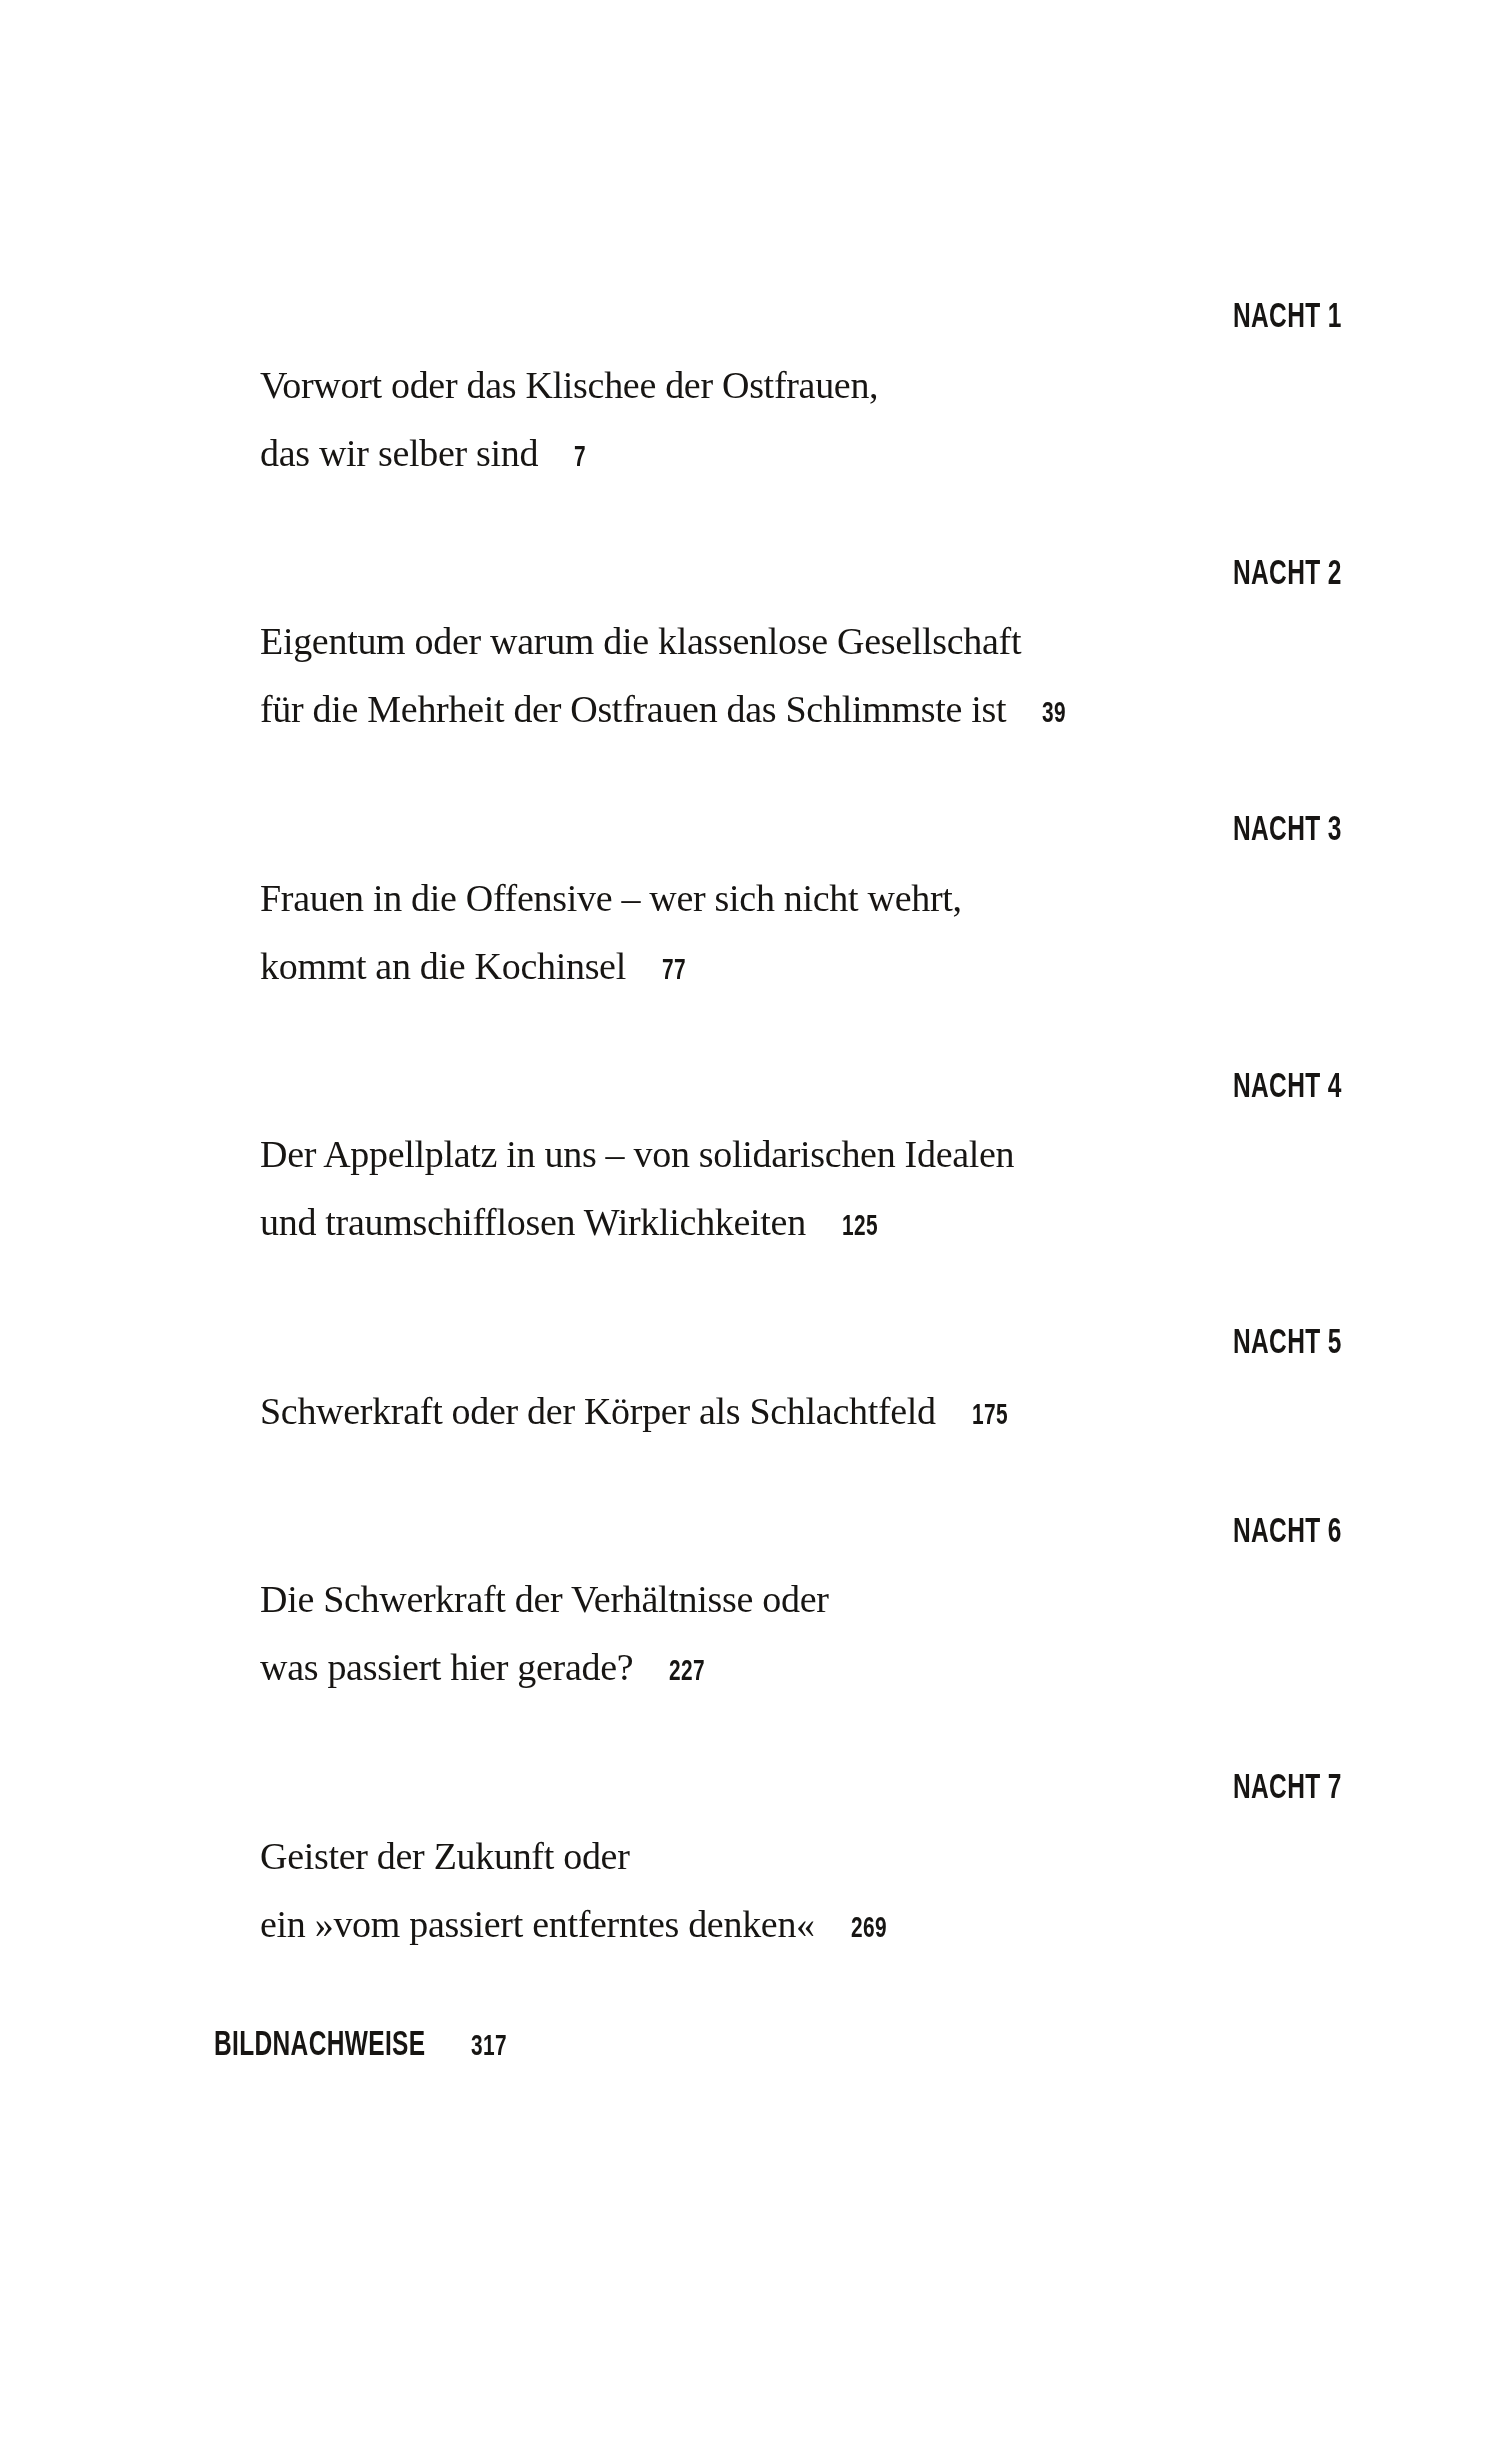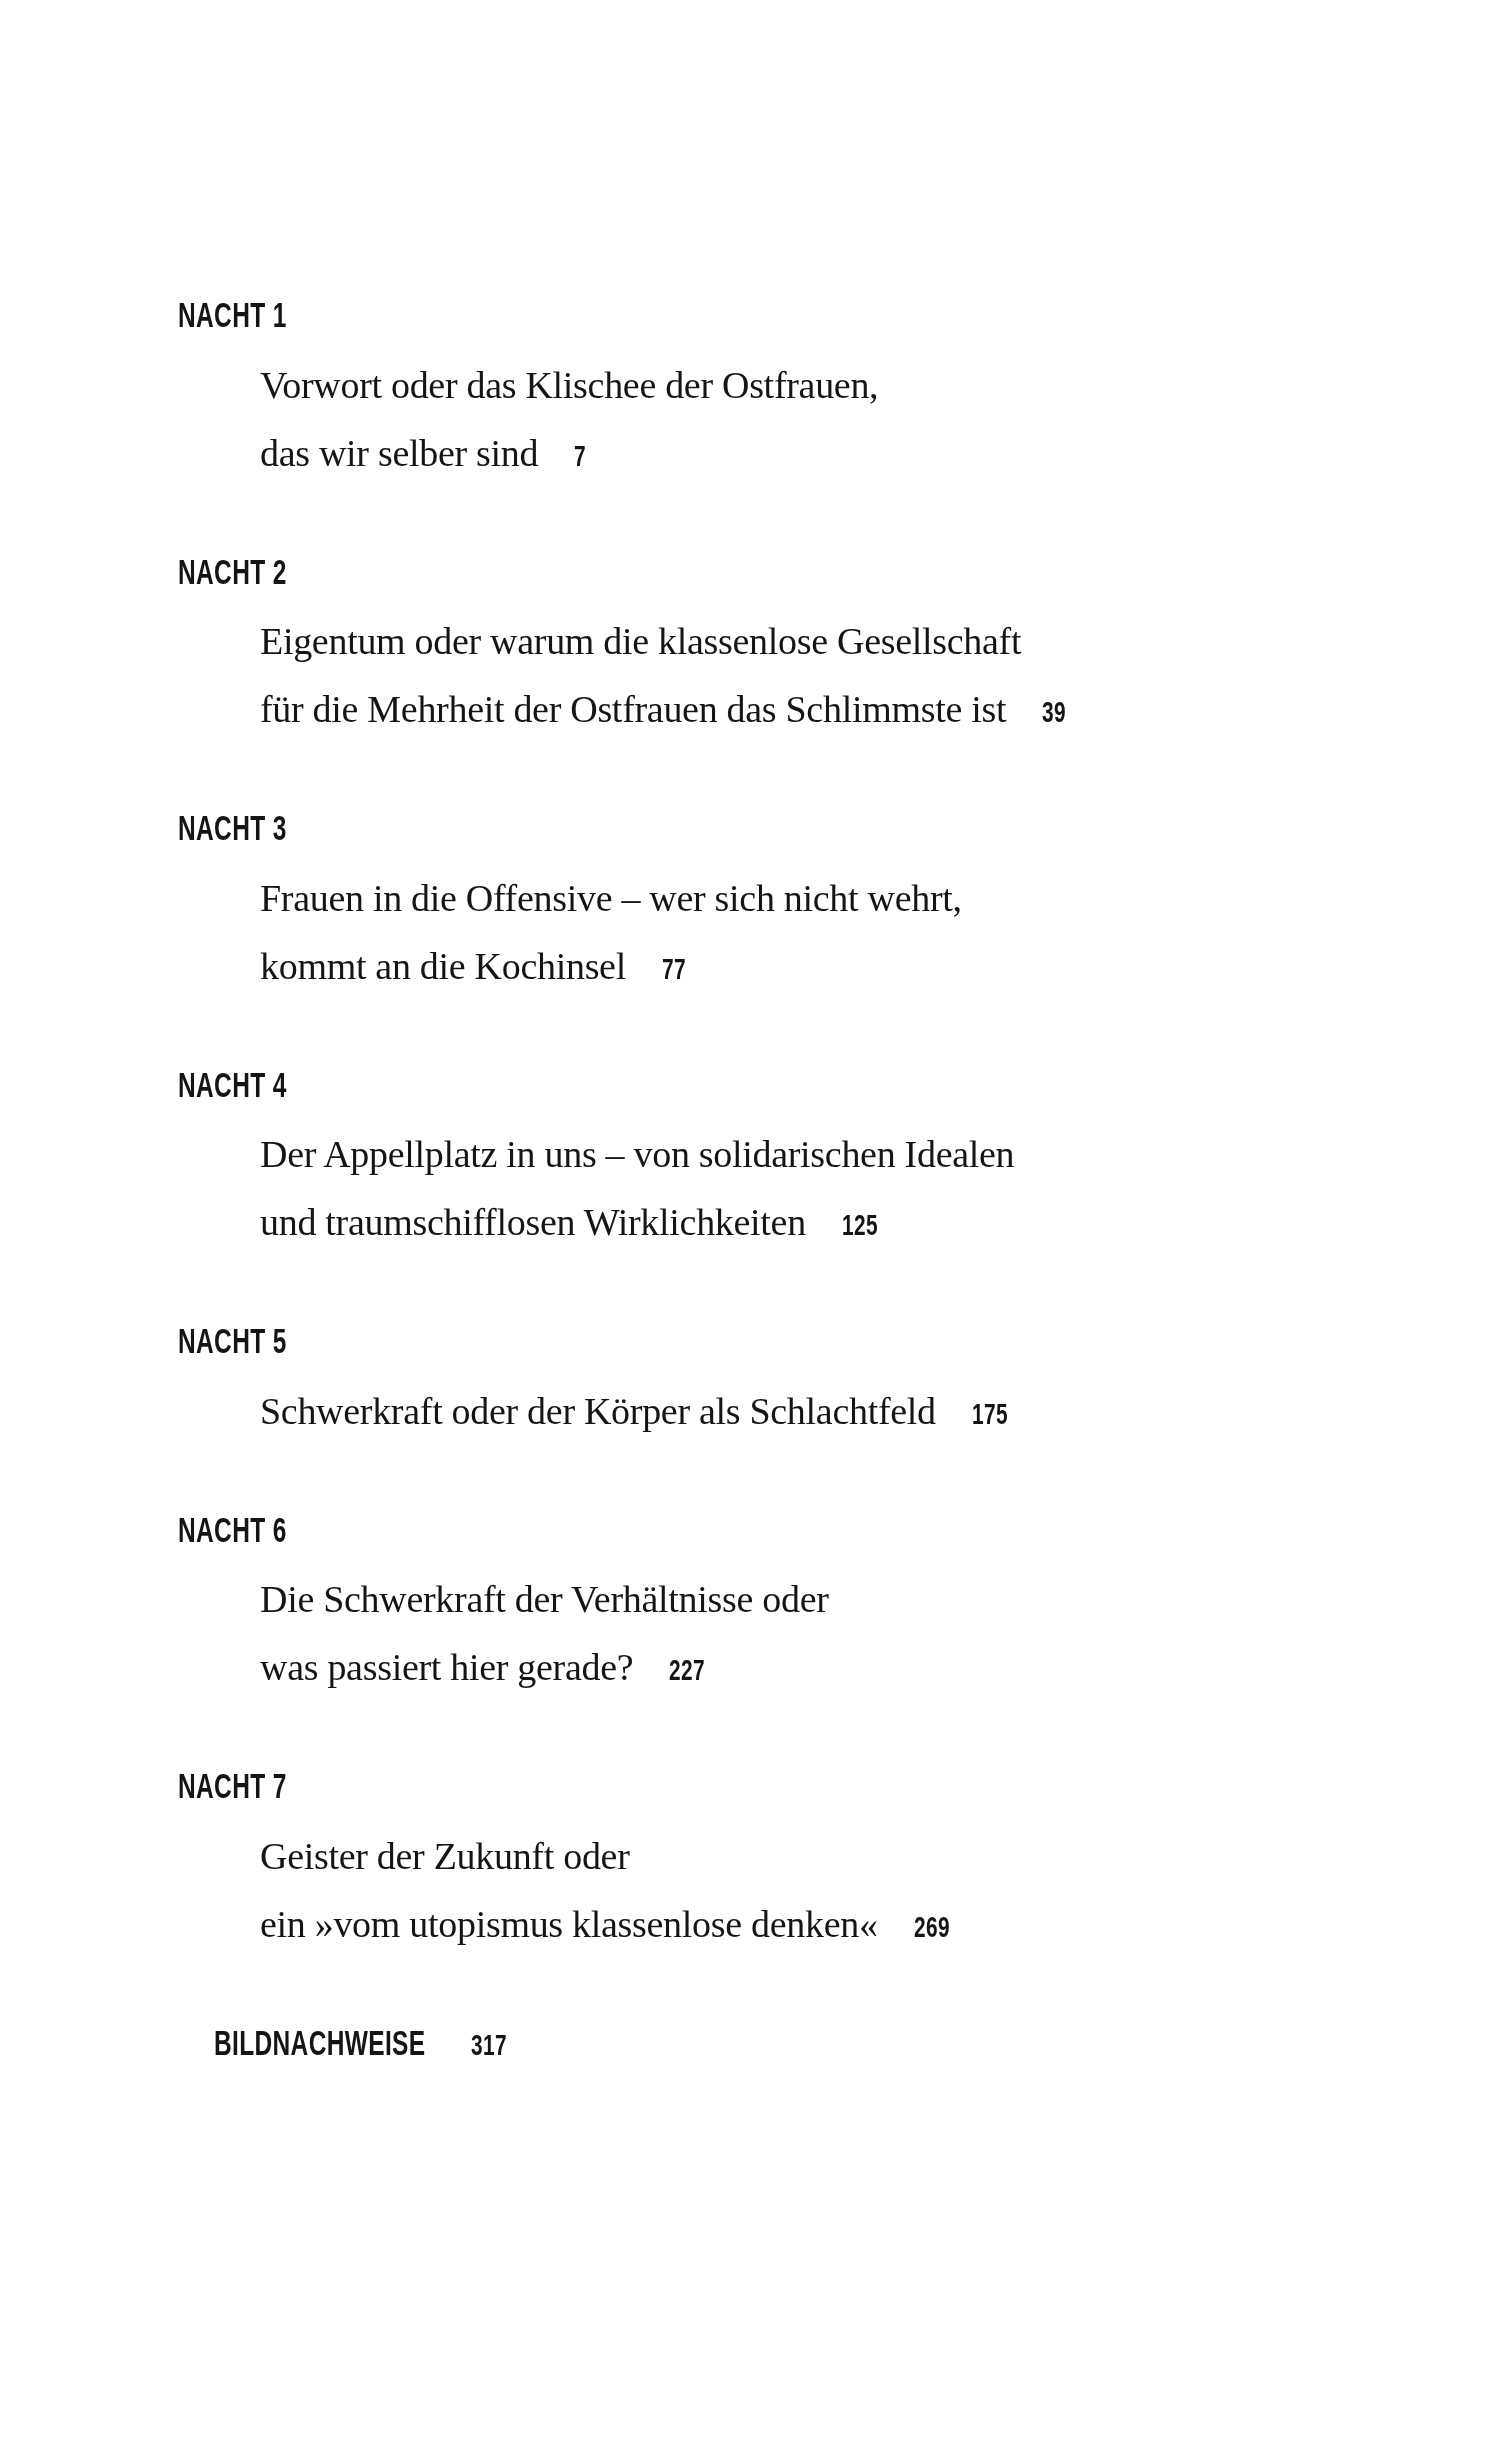--- a/index.html
+++ b/index.html
@@ -19,20 +19,21 @@
     width: 1501px;
     height: 2462px;
     padding: 298px 113px 0 178px;
   }
   .toc-entry {
     margin: 0 0 69px 0;
   }
   .heading-row {
     height: 34px;
     margin-bottom: 23.5px;
+    text-align: right;
   }
   .nacht {
     display: inline-block;
     font-family: "Liberation Sans", sans-serif;
     font-weight: 700;
     font-size: 35px;
     line-height: 34px;
     letter-spacing: 0.5px;
     transform: scaleX(0.70);
     transform-origin: 0 50%;
@@ -116,21 +117,21 @@
     </div>
     <p class="line"><span>Die Schwerkraft der Verhältnisse oder</span></p>
     <p class="line"><span>was passiert hier gerade?</span><span class="pagenum">227</span></p>
   </section>
 
   <section class="toc-entry">
     <div class="heading-row">
       <span class="nacht">NACHT 7</span>
     </div>
     <p class="line"><span>Geister der Zukunft oder</span></p>
-    <p class="line"><span>ein »vom utopismus klassenlose denken«</span><span class="pagenum">269</span></p>
+    <p class="line"><span>ein »vom passiert entferntes denken«</span><span class="pagenum">269</span></p>
   </section>
 
   <section class="toc-entry footer-row">
     <span class="nacht">BILDNACHWEISE</span><span class="pagenum">317</span>
   </section>
 
 </div>
 
 
 </body></html>

